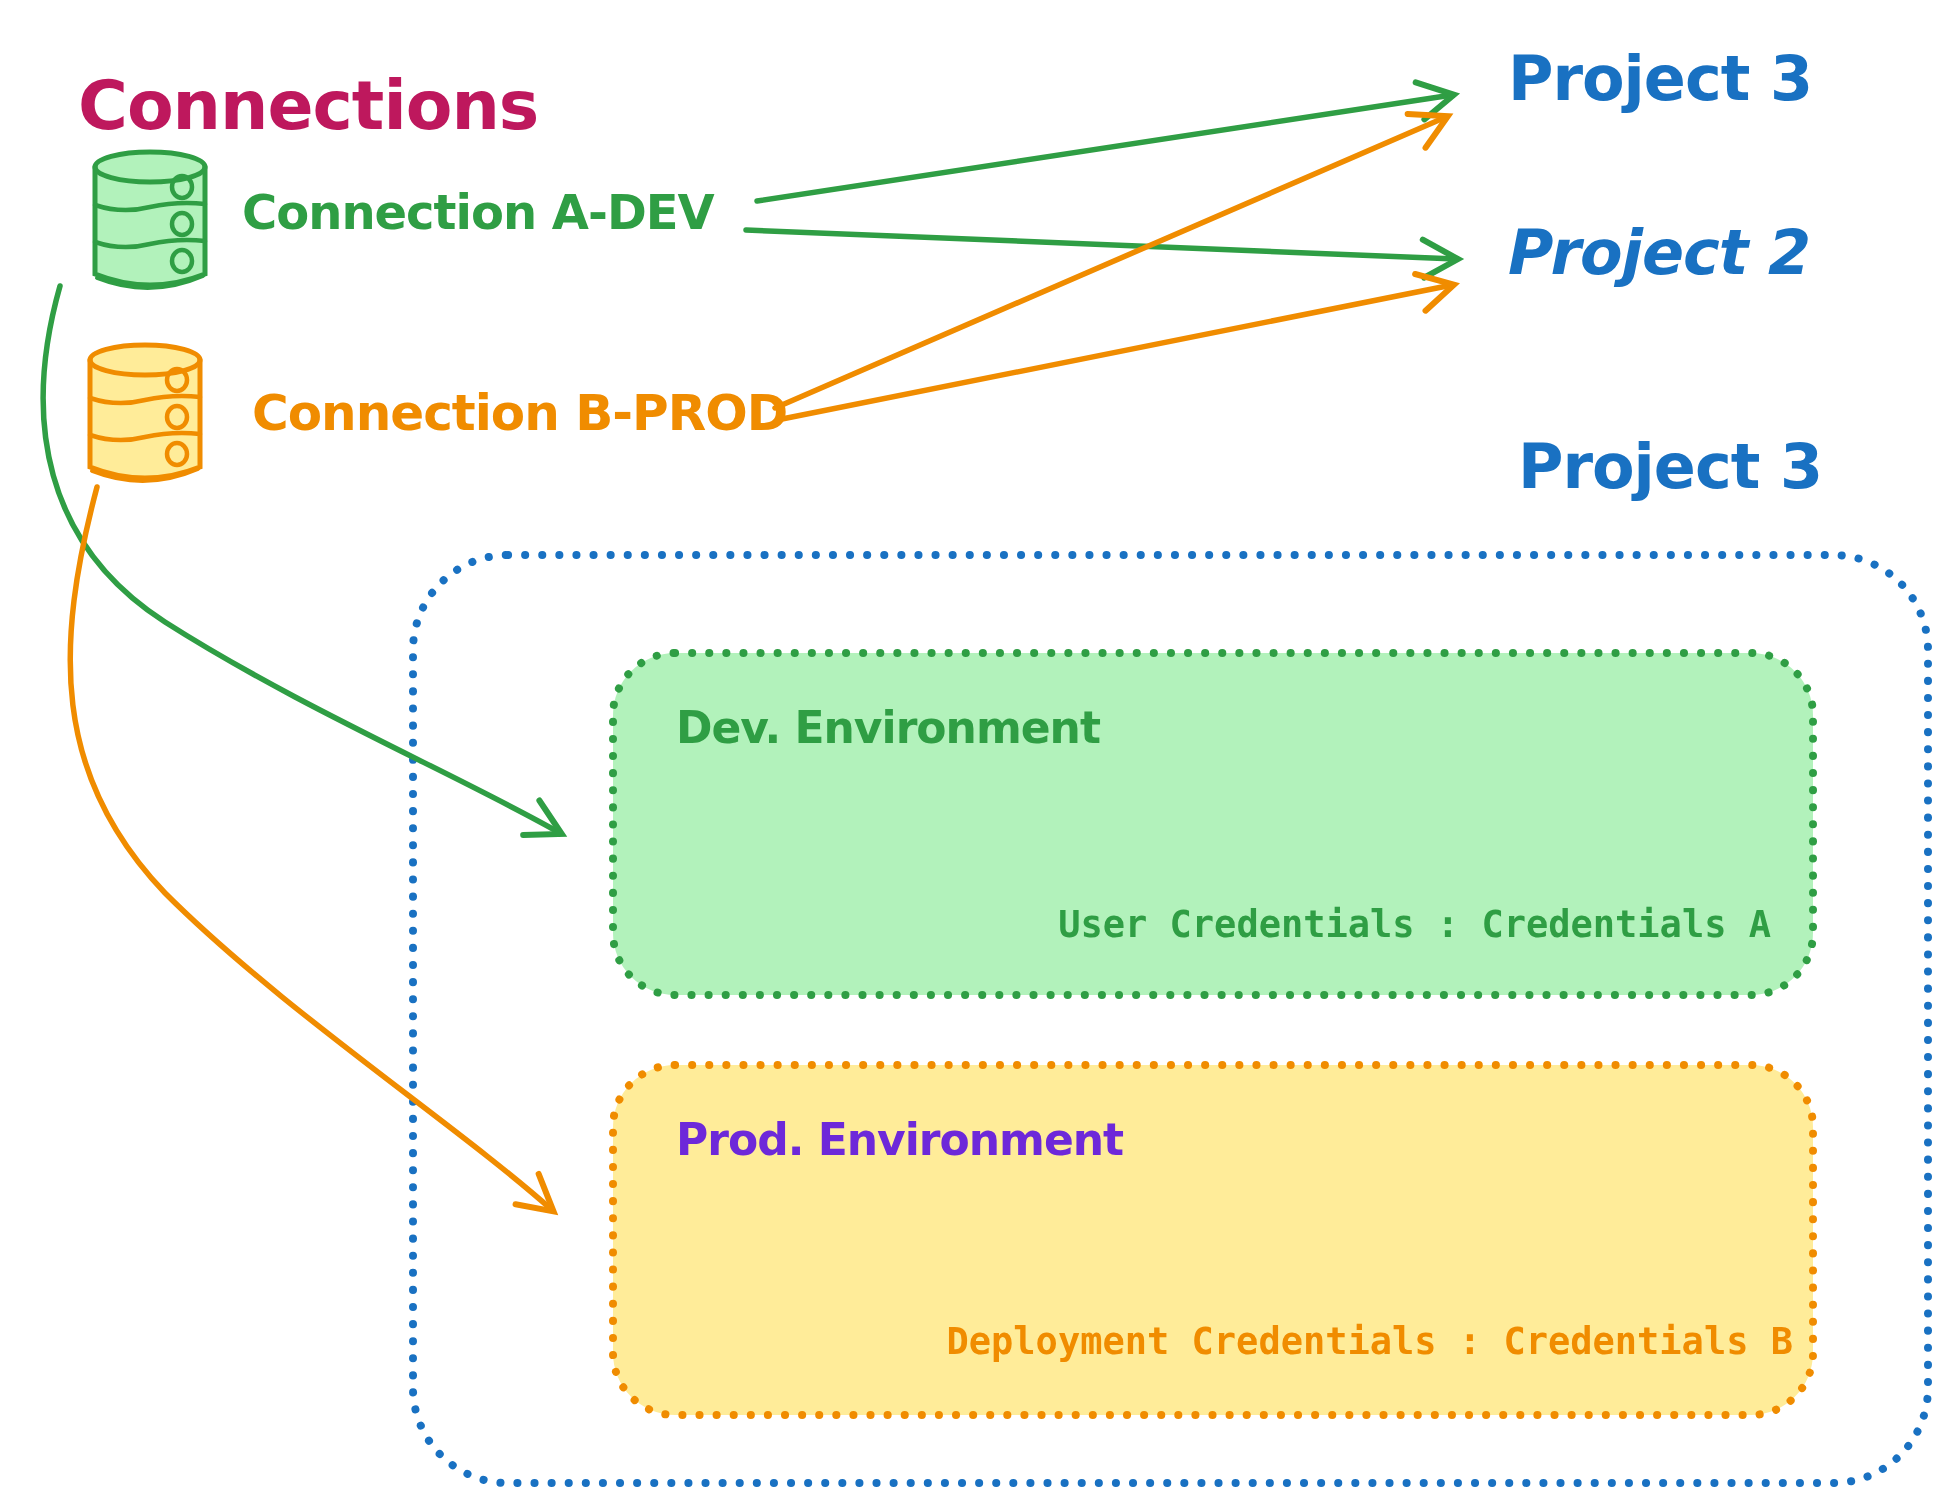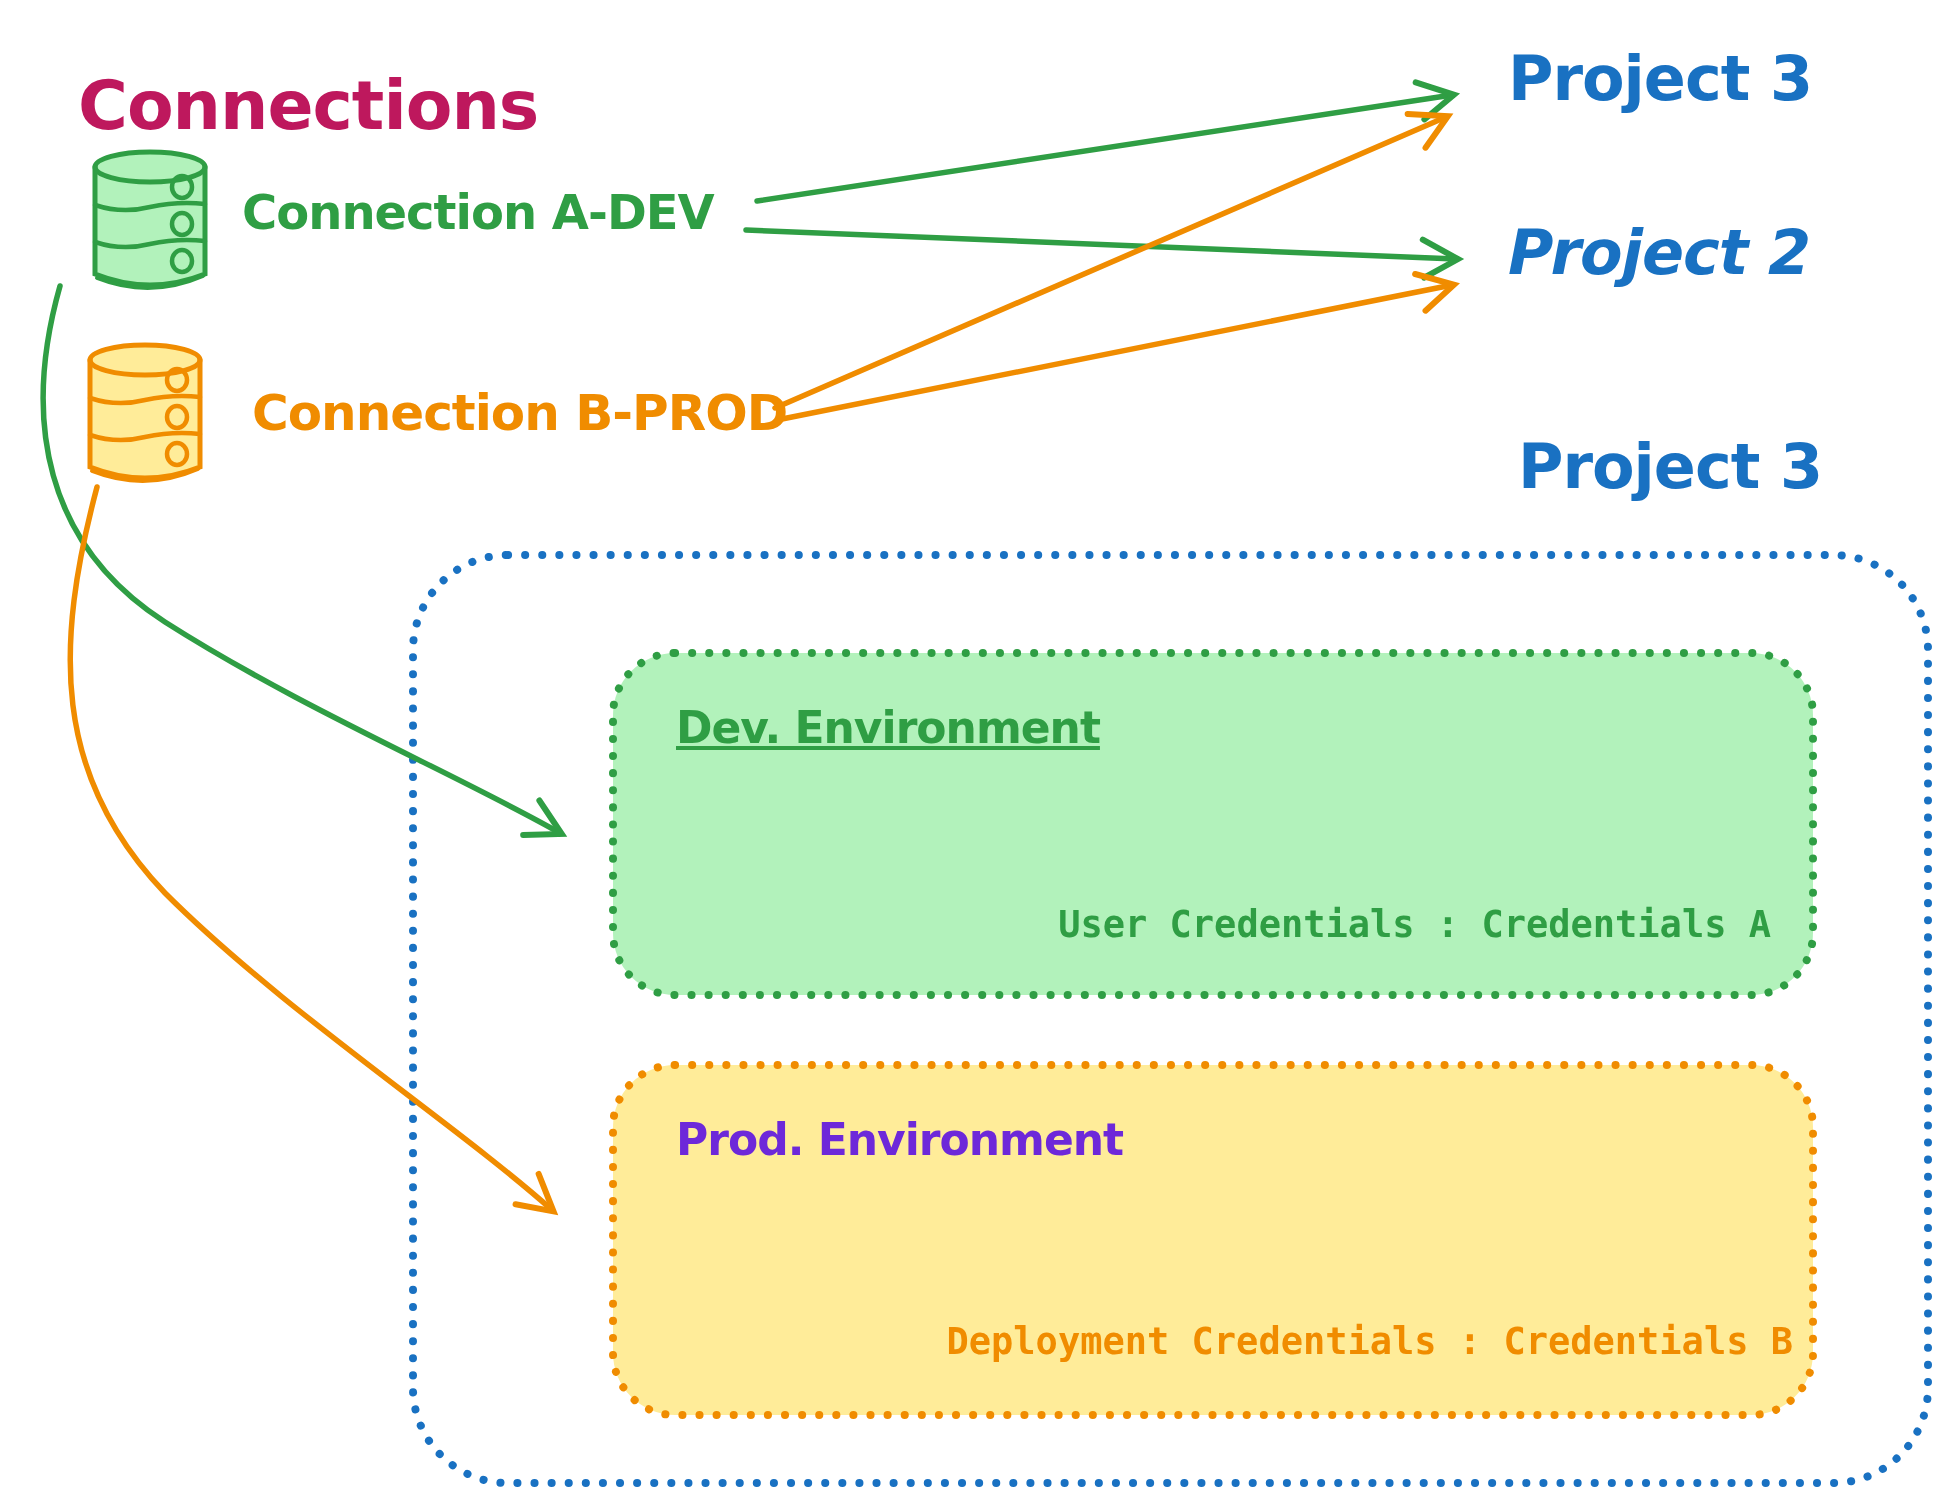--- a/index.html
+++ b/index.html
@@ -23,21 +23,21 @@
     white-space:nowrap;
   }
   .title{ left:78px; top:30px; font-size:68px; color:#be185d;margin-top:36px; }
   .conn-a-label{ left:242px; top:184px; font-size:48px; color:#2f9e44; }
   .conn-b-label{ left:252px; top:384px; font-size:50px; color:#f08c00; }
   .project-label{ font-size:62px; color:#1971c2; }
   .project-3{ left:1508px; top:42px; }
   .project-2{ left:1508px; top:216px;font-style:italic; }
   .project-1{ left:1518px; top:430px; }
   .env-title{ font-size:44px; }
-  .dev-title{ left:676px; top:702px; color:#2f9e44;text-decoration:underline; }
+  .dev-title{ left:676px; top:702px; color:#2f9e44; }
   .prod-title{ left:676px; top:1114px; color:#6d28d9; }
   .creds{ font-size:37px; text-align:right; }
   .dev-creds{ left:613px; top:903px; width:1158px; color:#2f9e44; }
   .prod-creds{ left:613px; top:1320px; width:1180px; color:#f08c00; }
   svg{display:block;}
 </style>
 </head>
 <body>
 
 <div id="canvas">

